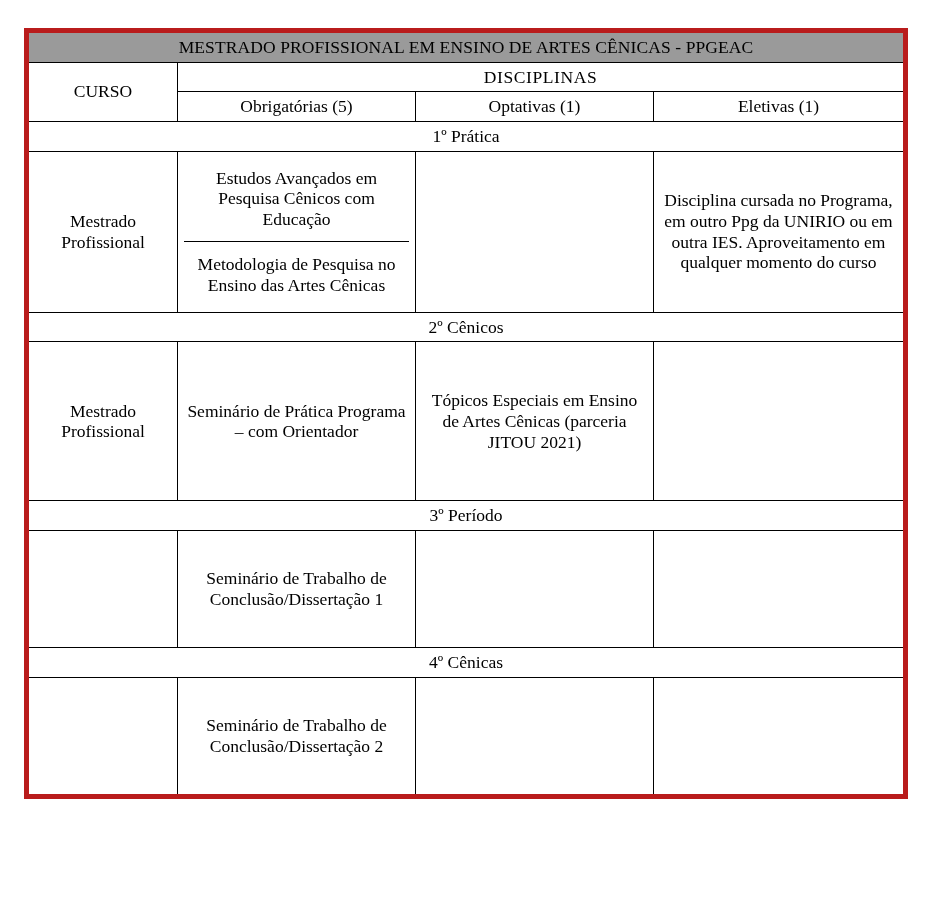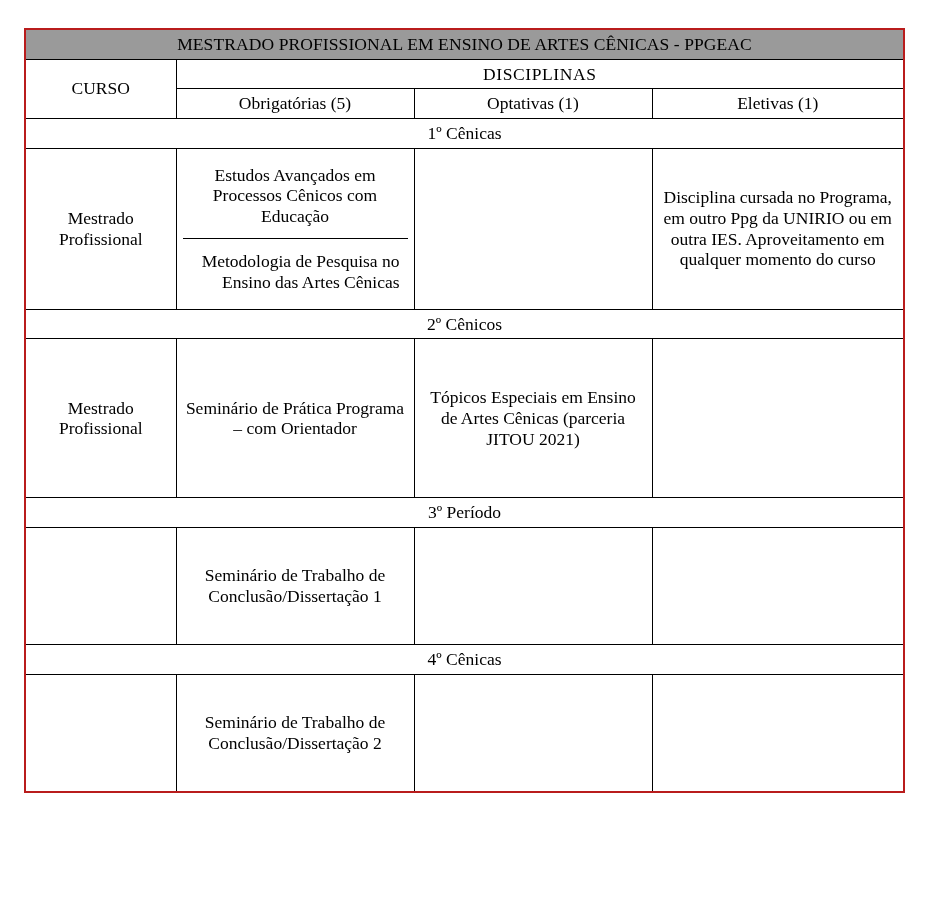--- a/index.html
+++ b/index.html
@@ -18,21 +18,21 @@
     width: 927px;
     height: 903px;
     position: relative;
     box-sizing: border-box;
     padding: 28px 24px 0 24px;
   }
   table.curriculum {
     width: 879px;
     border-collapse: collapse;
     table-layout: fixed;
-    border: 2px solid #b91c1c;
+    border: 5px solid #b91c1c;
   }
   table.curriculum td,
   table.curriculum th {
     border: 1px solid #000000;
     vertical-align: middle;
     text-align: center;
     padding: 4px 6px;
     font-size: 17.5px;
     line-height: 1.18;
     font-weight: normal;
@@ -78,21 +78,20 @@
   }
   .stacked {
     padding: 0;
   }
   .stacked .inner {
     border-bottom: 1px solid #000000;
     padding: 12px 8px;
   }
   .stacked .inner:last-child {
     border-bottom: none;
-    text-align: right;
   }
   .eletiva-cell {
     padding: 12px 14px;
   }
   .empty-cell {
     padding: 0;
   }
   .col-curso { width: 151px; }
   .col-obrig { width: 238px; }
   .col-optat { width: 238px; }
@@ -118,26 +117,26 @@
         <td class="curso-head" rowspan="2">CURSO</td>
         <td class="disciplinas-head" colspan="3">DISCIPLINAS</td>
       </tr>
       <tr>
         <td class="subhead">Obrigatórias (5)</td>
         <td class="subhead">Optativas (1)</td>
         <td class="subhead">Eletivas (1)</td>
       </tr>
 
       <tr class="period-row">
-        <td colspan="4">1º Cênicas</td>
+        <td colspan="4">1º Prática</td>
       </tr>
       <tr>
         <td class="course-name">Mestrado Profissional</td>
         <td class="stacked">
-          <div class="inner">Estudos Avançados em Processos Cênicos com Educação</div>
+          <div class="inner">Estudos Avançados em Pesquisa Cênicos com Educação</div>
           <div class="inner">Metodologia de Pesquisa no Ensino das Artes Cênicas</div>
         </td>
         <td class="disc-cell"></td>
         <td class="eletiva-cell">Disciplina cursada no Programa, em outro Ppg da UNIRIO ou em outra IES. Aproveitamento em qualquer momento do curso</td>
       </tr>
 
       <tr class="period-row">
         <td colspan="4">2º Cênicos</td>
       </tr>
       <tr>

